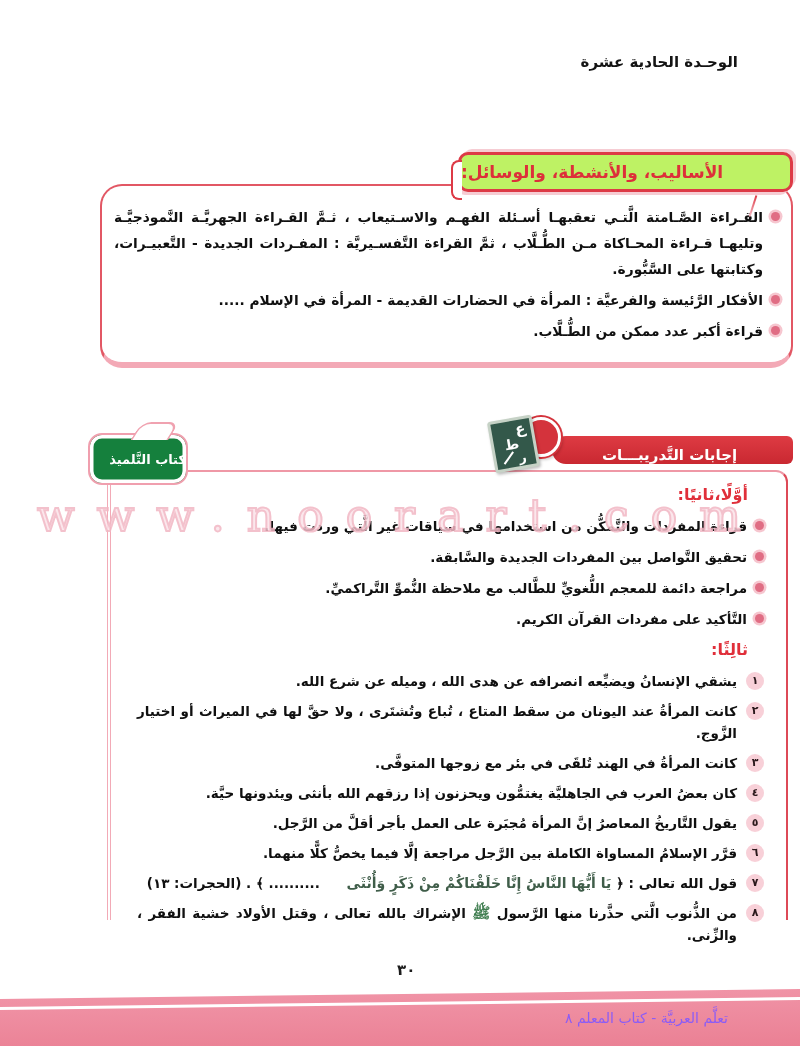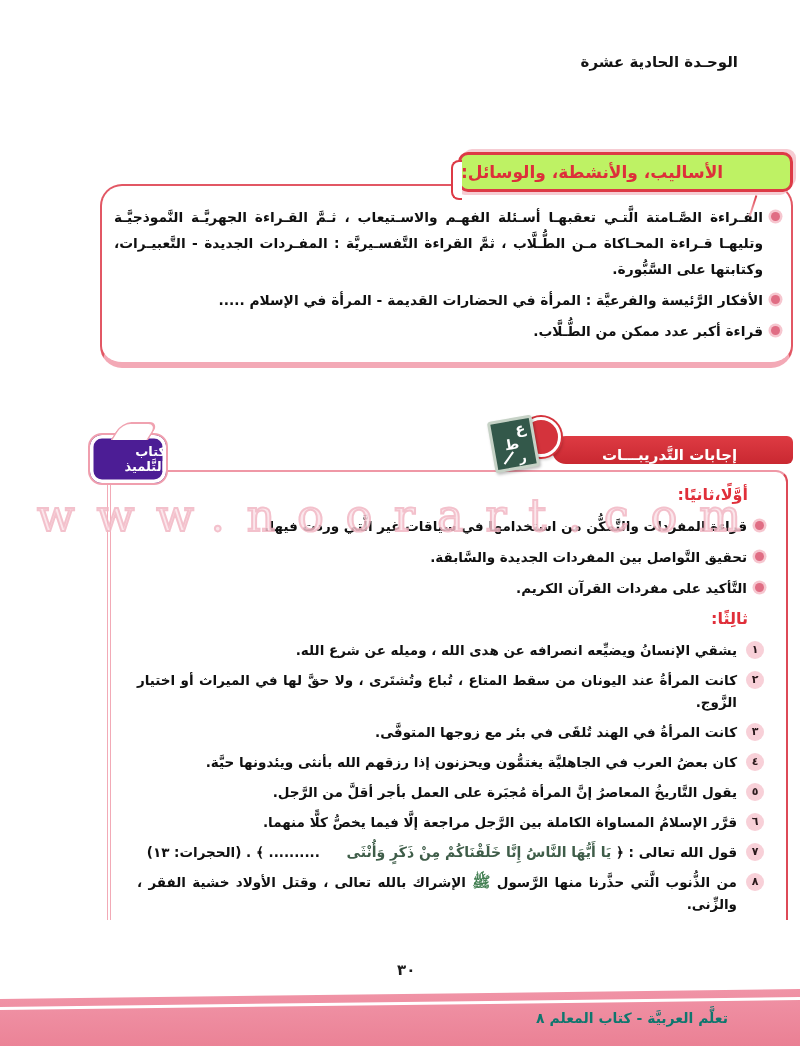--- a/index.html
+++ b/index.html
@@ -36,23 +36,23 @@
   .banner-circle { position:absolute; top:417px; left:521px; width:40px; height:40px; border-radius:50%;
     background:#d4333c; border:3px solid #fff; box-shadow:0 0 0 2px #d4333c, 2px 3px 3px rgba(0,0,0,.18); z-index:4; }
   .chalkboard { position:absolute; top:418px; left:491px; width:45px; height:52px;
     background:#33584a; border:3px solid #c6d2c6; border-radius:3px; transform:rotate(-10deg);
     box-shadow:1px 2px 3px rgba(0,0,0,.25); z-index:5; color:#fff; font-weight:bold; }
   .chalkboard .bl0 { position:absolute; top:0px; right:5px; font-size:15px; }
   .chalkboard .bl1 { position:absolute; top:15px; right:14px; font-size:14px; }
   .chalkboard .bl2 { position:absolute; bottom:1px; right:9px; font-size:13px; }
   .chalkboard .slash { position:absolute; bottom:9px; left:5px; width:15px; height:2px; background:#fff; transform:rotate(-45deg); }
 
-  .student-badge { position:absolute; top:433px; left:88px; width:80px; height:52px;
-    background:#4c1d95; border:2px solid #f09fae; border-radius:14px; box-shadow:inset 0 0 0 3.5px #fff;
-    display:flex; align-items:center; justify-content:center; z-index:6;
+  .student-badge { position:absolute; top:433px; left:88px; width:100px; height:52px;
+    background:#15803d; border:2px solid #f09fae; border-radius:14px; box-shadow:inset 0 0 0 3.5px #fff;
+    display:flex; align-items:center; justify-content:flex-start; z-index:6;
     color:#fff; font-size:13px; font-weight:bold; }
   .student-badge::before { content:""; position:absolute; top:-13px; right:12px; width:34px; height:16px;
     background:#fff; border:2px solid #f0a2b0; border-bottom:none; border-radius:10px 10px 0 0;
     transform:skewX(-32deg); z-index:-1; }
 
   
   .answers-box { position:absolute; top:470px; left:107px; width:681px; height:450px;
     border-top:2px solid #ef98a6; border-right:2px solid #dd4a57; border-left:4px double #f2aab6;
     border-radius:0 12px 0 0; }
   .answers-content { padding:10px 22px 0 26px; font-size:13.5px; font-weight:bold; color:#101010;
@@ -73,21 +73,21 @@
   .watermark { position:absolute; top:490px; left:0; width:100%; text-align:center; z-index:20;
     font-family:"DejaVu Serif", serif; font-size:44px; letter-spacing:22px; direction:ltr;
     color:#fbe3e9; -webkit-text-stroke:2px #f2b7c4; opacity:.85; pointer-events:none; }
 
   
   .page-number { position:absolute; top:961px; left:397px; font-size:15px; font-weight:bold; color:#1c1c1c; }
   .footer { position:absolute; bottom:0; left:0; width:100%; height:62px; overflow:hidden; }
   .footer-band { position:absolute; left:-12px; right:-12px; top:10px; bottom:-8px;
     background:linear-gradient(#f093a6,#ea7f93); transform:rotate(-0.7deg); }
   .footer-band::after { content:""; position:absolute; left:0; right:0; top:8px; height:3px; background:#fff; }
-  .footer-label { position:absolute; bottom:20px; right:72px; color:#0f766e; font-size:14px; font-weight:bold; z-index:2;text-align:center; }
+  .footer-label { position:absolute; bottom:20px; right:72px; color:#8b5cf6; font-size:14px; font-weight:normal; z-index:2;text-align:center; }
 </style>
 </head>
 <body>
 
 <div class="page">
 
   <div class="unit-title">الوحـدة الحادية عشرة</div>
 
   <div class="methods-box"></div>
   <div class="methods-header">
@@ -114,20 +114,21 @@
   <div class="student-badge">
     <span>كتاب التَّلميذ</span>
   </div>
 
   <div class="answers-box">
     <div class="answers-content">
 
       <div class="section-heading">أوَّلًا،ثانيًا:</div>
       <div class="a-item">قراءة المفردات والتَّمكُّن من استخدامها في سياقات غير الَّتي وردت فيها.</div>
       <div class="a-item">تحقيق التَّواصل بين المفردات الجديدة والسَّابقة.</div>
+      <div class="a-item">مراجعة دائمة للمعجم اللُّغويِّ للطَّالب مع ملاحظة النُّموِّ التَّراكميِّ.</div>
       <div class="a-item">التَّأكيد على مفردات القرآن الكريم.</div>
 
       <div class="section-heading">ثالِثًا:</div>
 
       <div class="n-row">
         <span class="n-num">١</span>
         <span class="n-text">يشقي الإنسانُ ويضيِّعه انصرافه عن هدى الله ، وميله عن شرع الله.</span>
       </div>
       <div class="n-row">
         <span class="n-num">٢</span>

